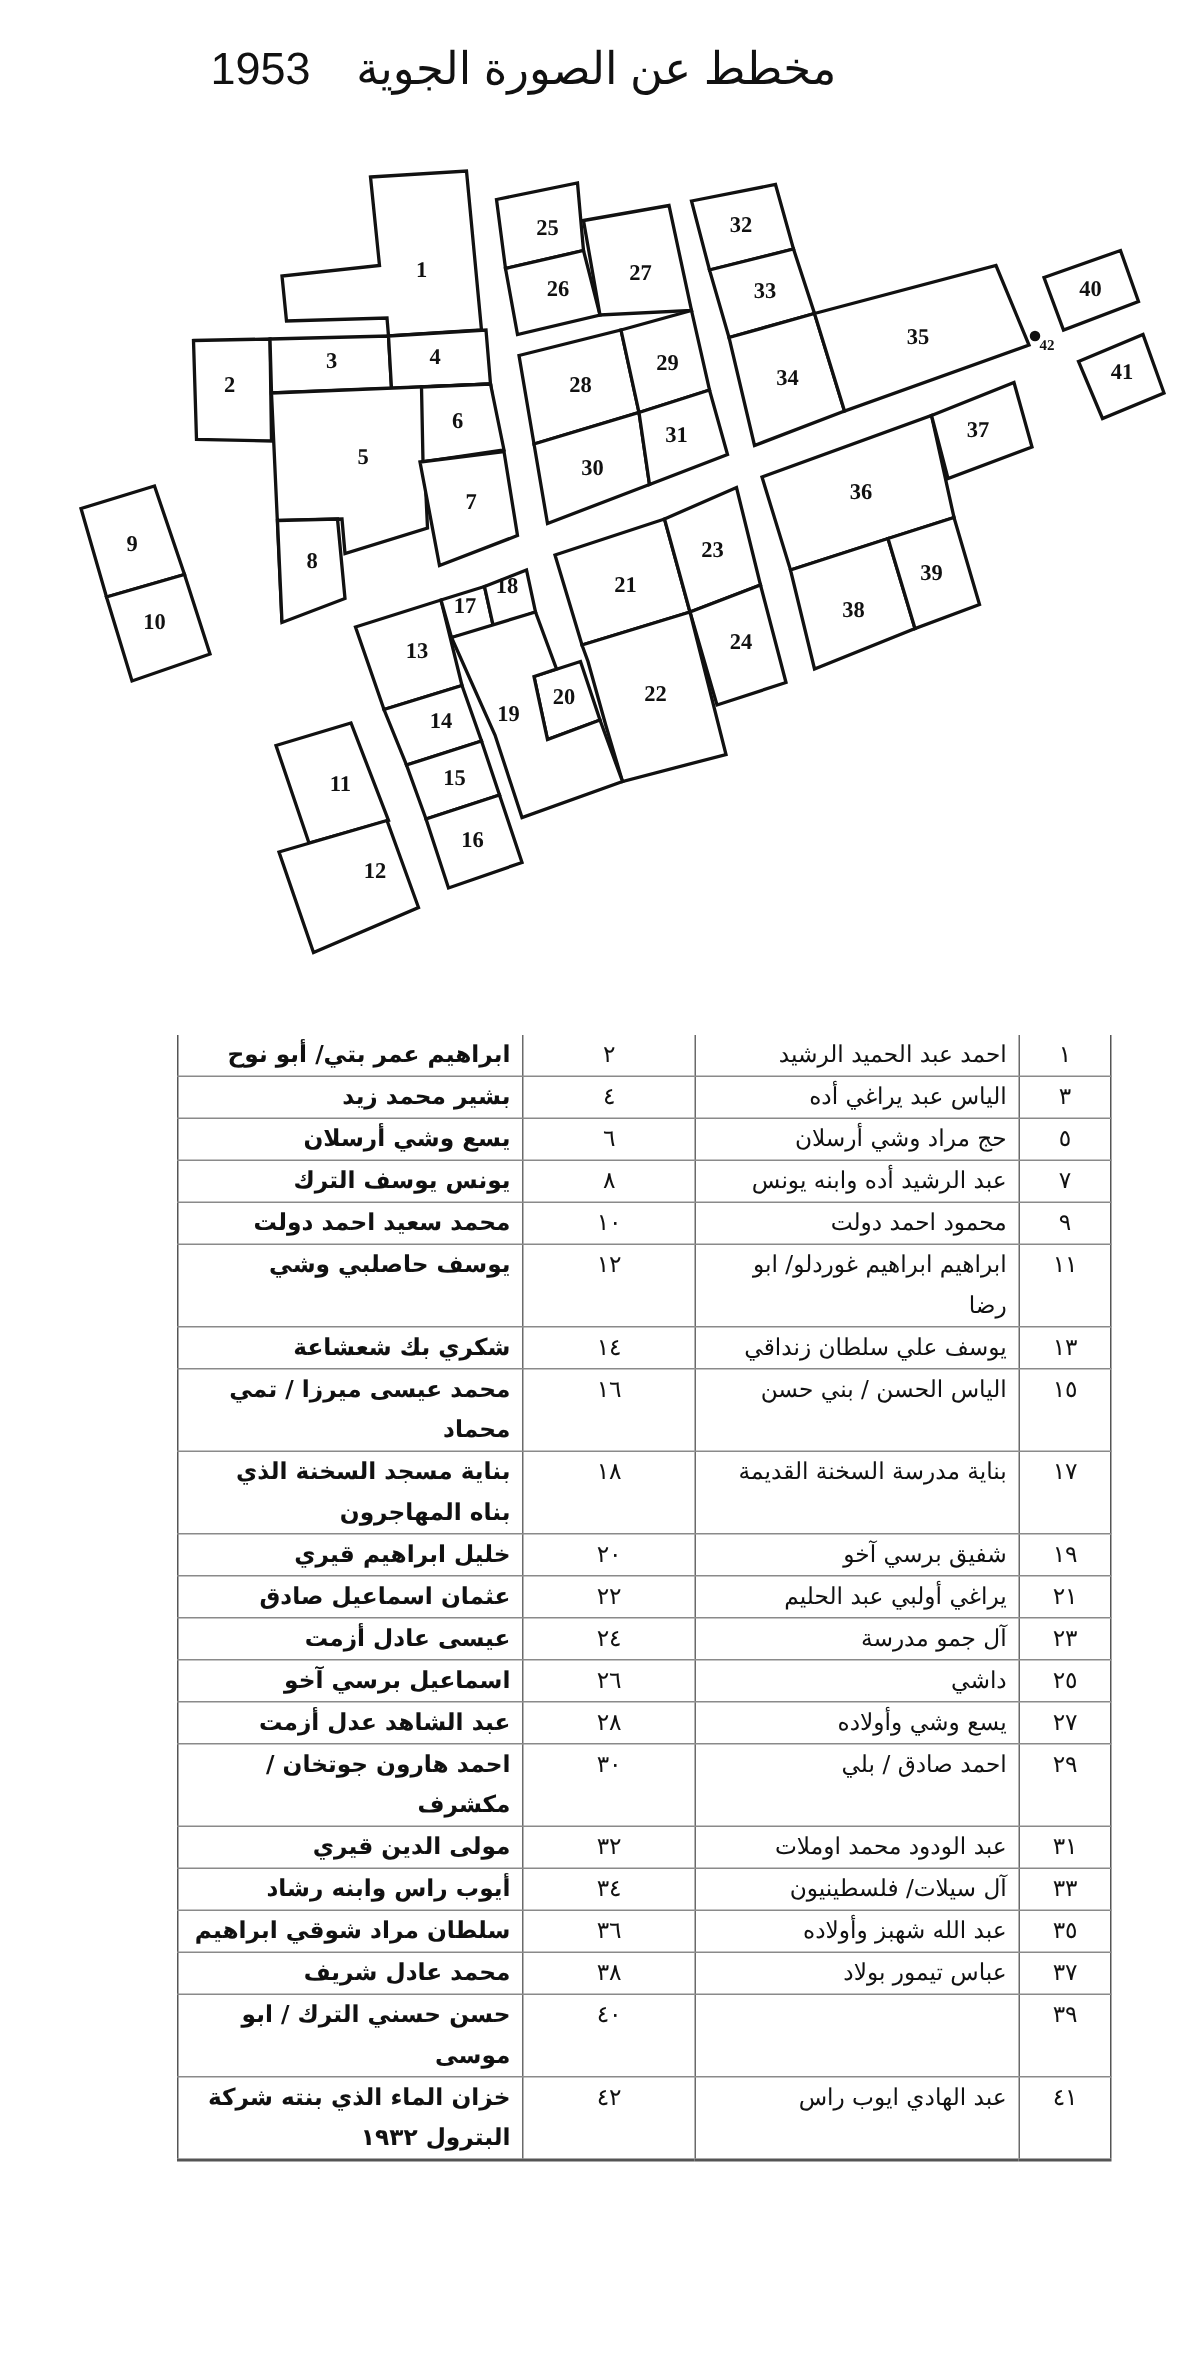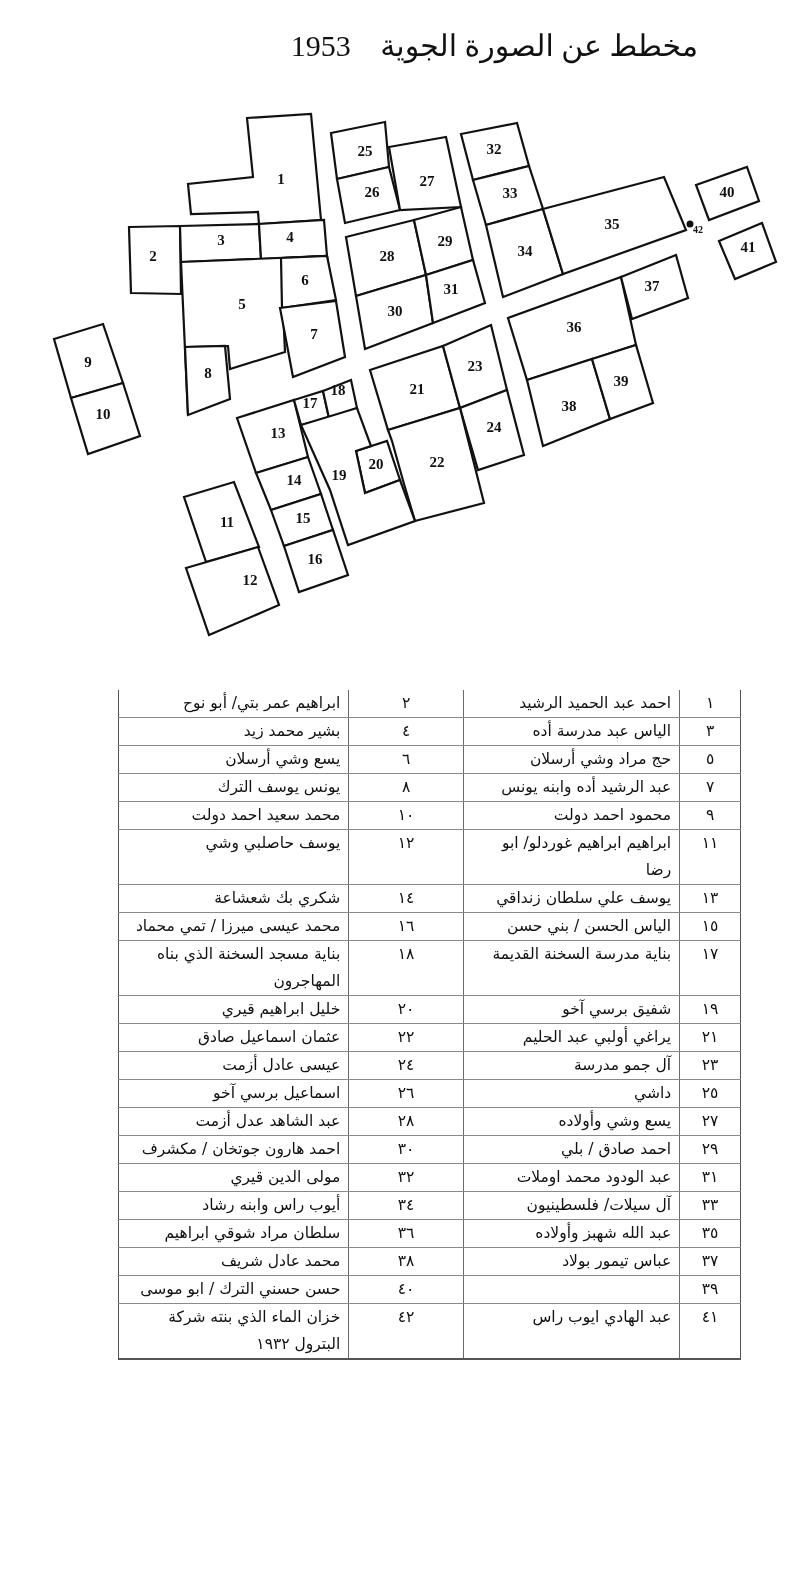--- a/index.html
+++ b/index.html
@@ -1,31 +1,31 @@
 <!DOCTYPE html>
 <html><head>
   <meta charset="utf-8">
   <style>
     html, body { margin: 0; padding: 0; background: #ffffff; }
     body { width: 800px; height: 1569px; position: relative; overflow: hidden; font-family: "DejaVu Serif", serif; color: #111; }
-    .title { position: absolute; top: 28px; left: 0; width: 698px; text-align: right; font-family: Liberation Serif, serif; font-size: 30px; direction: rtl; }
+    .title { position: absolute; top: 28px; left: 0; width: 698px; text-align: center; font-family: Liberation Sans, sans-serif; font-size: 30px; direction: rtl; }
     .title .year { margin-right: 22px; }
     svg.map { position: absolute; left: 0; top: 95px; }
     .parcel { fill: #ffffff; stroke: #111; stroke-width: 2.2; stroke-linejoin: miter; }
     .plabel { font-family: "Liberation Serif", serif; font-weight: bold; font-size: 15px; fill: #111; text-anchor: middle; dominant-baseline: middle; }
     .small-label { font-size: 10px; font-weight: bold; }
     table.owners { position: absolute; left: 118px; top: 690px; width: 623px; border-collapse: collapse; direction: rtl; font-family: "DejaVu Sans", sans-serif; font-size: 15.5px; line-height: 27px; }
     table.owners td { border-left: 1px solid #6a6a6a; border-right: 1px solid #6a6a6a; border-bottom: 1px solid #8a8a8a; vertical-align: top; padding: 0 8px; text-align: right; }
     table.owners tr:last-child td { border-bottom: 2px solid #555; margin-left: 24px; }
     td.num { width: 44px; text-align: center !important; padding: 0 4px; }
     td.num2 { width: 98px; text-align: center !important; }
     td.name1 { width: 200px; }
     td.name2 { width: 214px; }
     table.owners td:first-child { border-right: 1.5px solid #555; }
-    table.owners td:last-child { border-left: 1.5px solid #555; }
+    table.owners td:last-child { border-left: 1.5px solid #555; font-weight: bold; }
   </style>
 </head>
 <body>
 
 <div class="title">
   <span>مخطط عن الصورة الجوية</span>
   <span class="year">1953</span>
 </div>
 
 <svg class="map" width="800" height="550" viewBox="0 95 800 550" xmlns="http://www.w3.org/2000/svg">
@@ -211,21 +211,21 @@
 <table class="owners">
   <tbody>
     <tr>
       <td class="num">١</td>
       <td class="name1">احمد عبد الحميد الرشيد</td>
       <td class="num2">٢</td>
       <td class="name2">ابراهيم عمر بتي/ أبو نوح</td>
     </tr>
     <tr>
       <td class="num">٣</td>
-      <td class="name1">الياس عبد مدرسة أده</td>
+      <td class="name1">الياس عبد يراغي أده</td>
       <td class="num2">٤</td>
       <td class="name2">بشير محمد زيد</td>
     </tr>
     <tr>
       <td class="num">٥</td>
       <td class="name1">حج مراد وشي أرسلان</td>
       <td class="num2">٦</td>
       <td class="name2">يسع وشي أرسلان</td>
     </tr>
     <tr>

